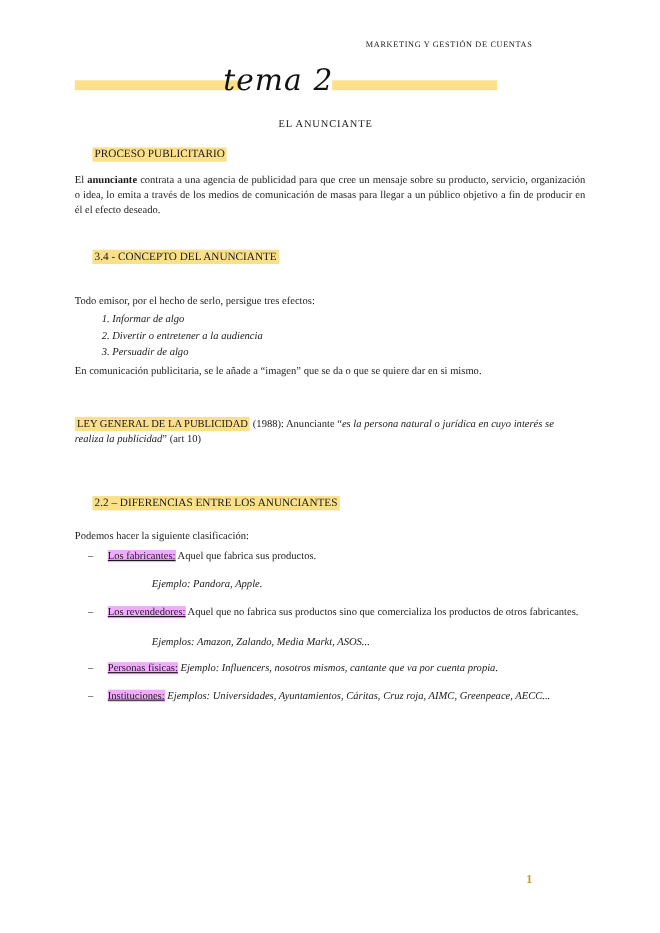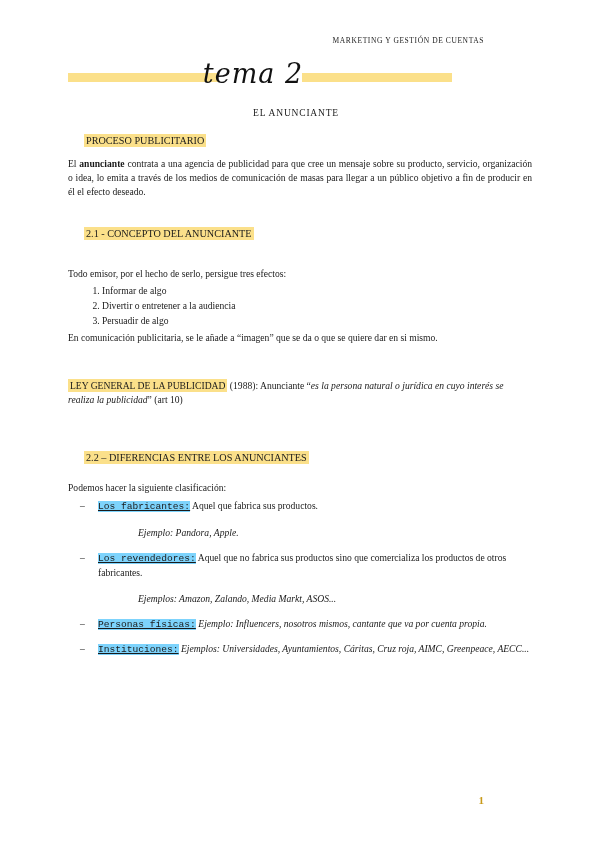--- a/index.html
+++ b/index.html
@@ -86,27 +86,28 @@
     padding-left: 16px;
   }
   p { margin: 0 0 0 0; }
   .block { margin-bottom: 13px; }
   .para { text-align: justify; }
   b { font-weight: bold; }
   i { font-style: italic; }
   ol.nums {
     margin: 4px 0 4px 0;
     padding-left: 34px;
+    font-style: italic;
   }
   ol.nums li { margin-bottom: 1px; }
   .dash-list { margin: 4px 0 0 0; padding: 0; list-style: none; }
   .dash-item { position: relative; padding-left: 30px; margin-bottom: 11px; }
   .dash-item .dash { position: absolute; left: 12px; top: 0; }
   .example { display: block; padding-left: 40px; font-style: italic; margin-top: 13px; }
-  .underline-hl { background:#7dd3fc; text-decoration: underline; font-family: Liberation Mono, monospace; }
+  .underline-hl { background:#f0abfc; text-decoration: underline; }
   .sec-21 { margin-bottom: 12px; }
   .ley { line-height: 1.45; }
   .page-num {
     position: absolute;
     right: 36px;
     bottom: 42px;
     color: #c89a1a;
     font-size: 11px;
     font-weight: bold;
     font-family: "Liberation Serif", serif;
@@ -134,21 +135,21 @@
 
     <div class="block">
       <p class="sec-head"><span class="hl">PROCESO PUBLICITARIO</span></p>
       <div class="spacer-sm"></div>
       <p class="para"><span>El </span><b>anunciante</b><span> contrata a una agencia de publicidad para que cree un mensaje sobre su producto, servicio, organización o idea, lo emita a través de los medios de comunicación de masas para llegar a un público objetivo a fin de producir en él el efecto deseado.</span></p>
     </div>
 
     <div class="spacer-md"></div>
 
     <div class="block sec-21">
-      <p class="sec-head"><span class="hl">2.1 - CONCEPTO DEL ANUNCIANTE</span></p>
+      <p class="sec-head"><span class="hl">3.4 - CONCEPTO DEL ANUNCIANTE</span></p>
       <div class="spacer-sm"></div>
       <div class="spacer-md"></div>
       <p>Todo emisor, por el hecho de serlo, persigue tres efectos:</p>
       <ol class="nums">
         <li>Informar de algo</li>
         <li>Divertir o entretener a la audiencia</li>
         <li>Persuadir de algo</li>
       </ol>
       <p class="para">En comunicación publicitaria, se le añade a “imagen” que se da o que se quiere dar en si mismo.</p>
     </div>

